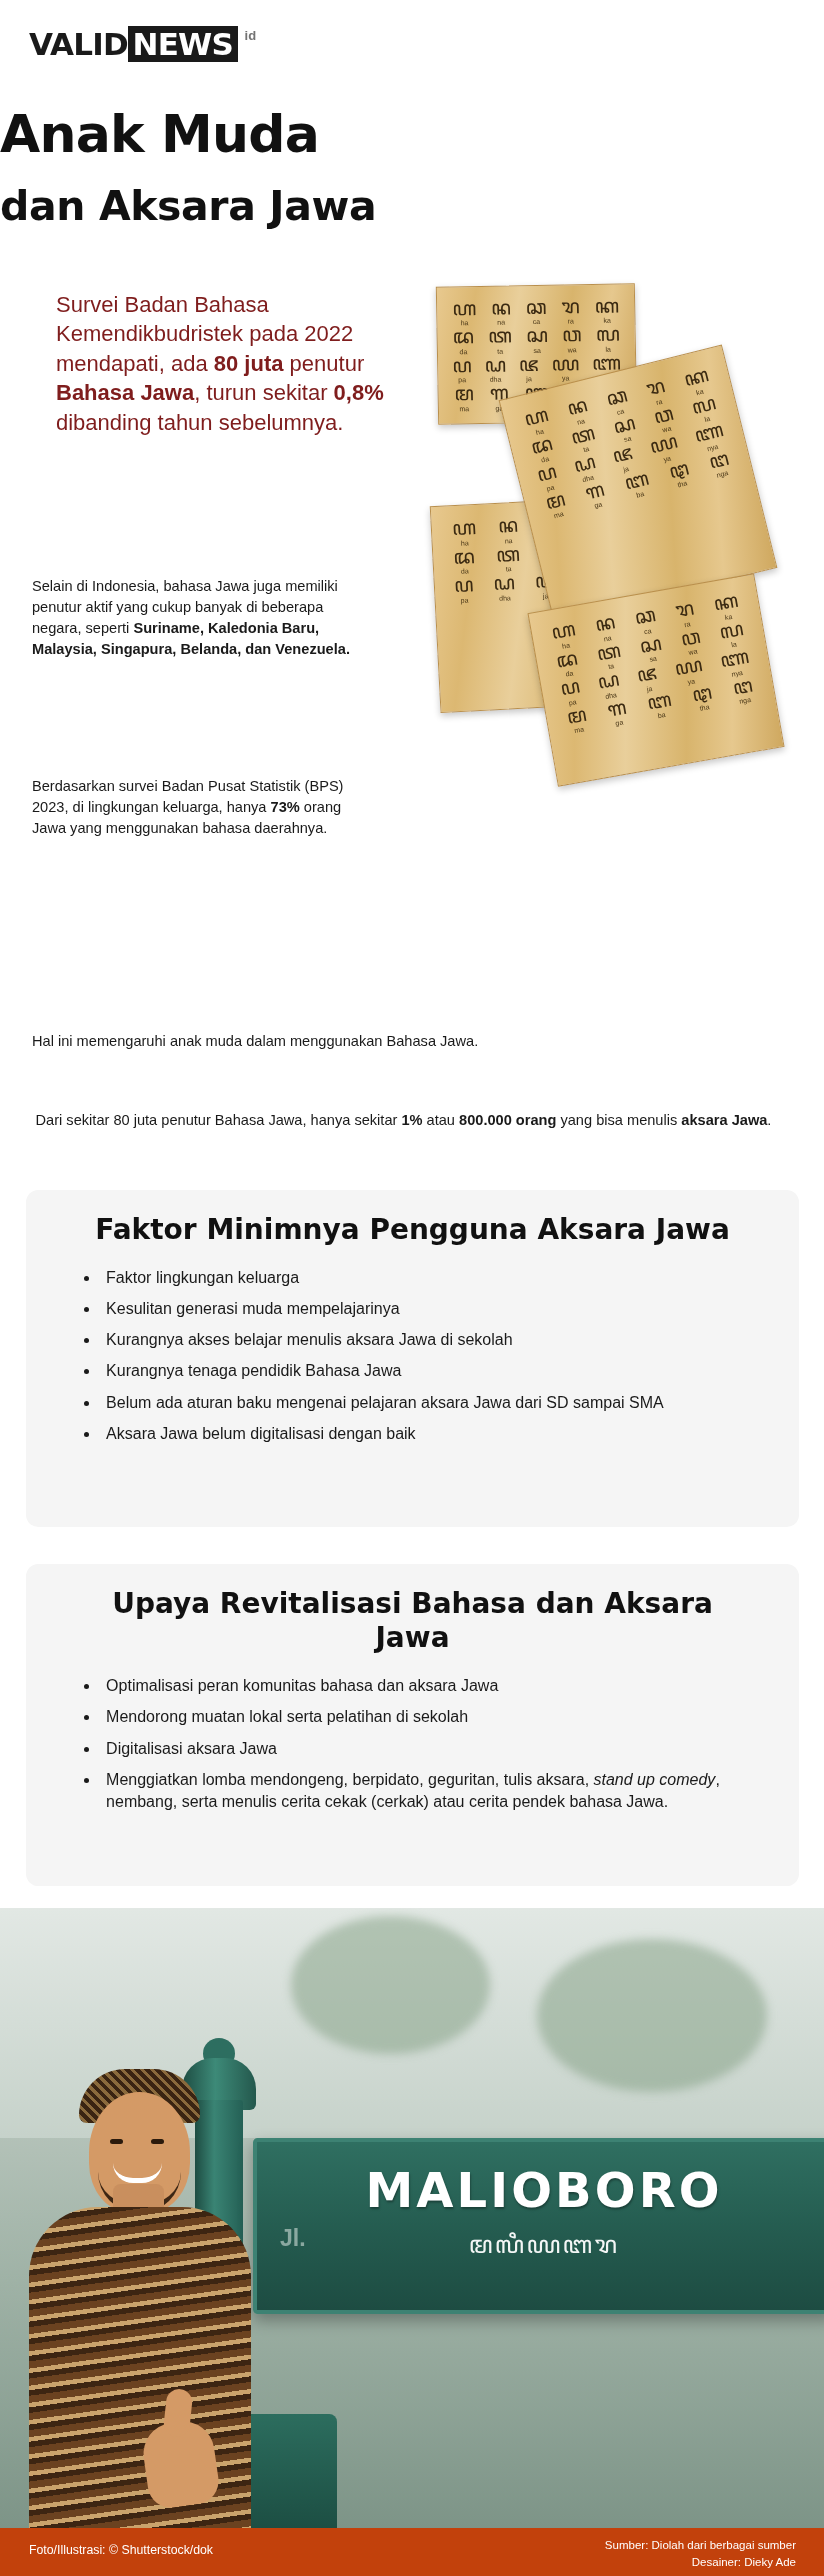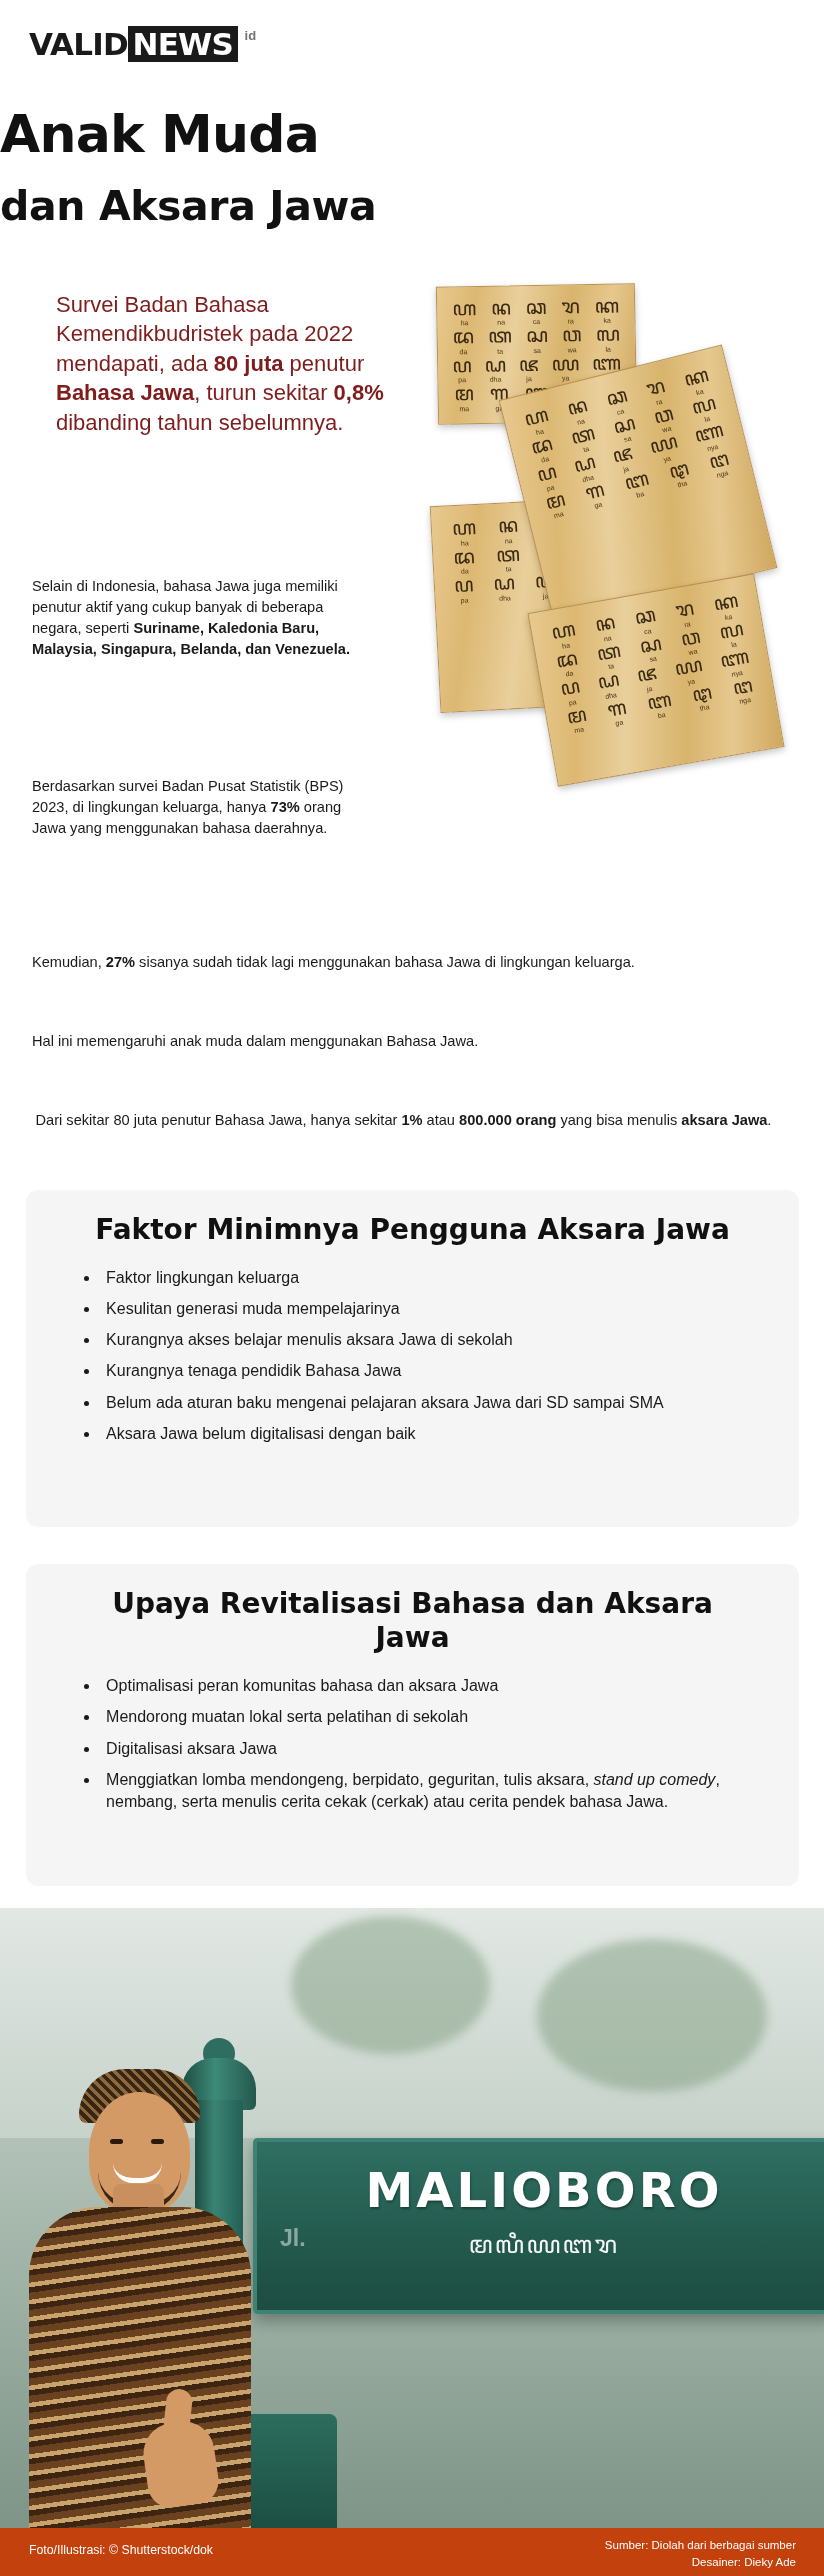--- a/index.html
+++ b/index.html
@@ -743,23 +743,20 @@
   </div>
 
   <div class="para-2">
     <span>Selain di Indonesia, bahasa Jawa juga memiliki penutur aktif yang cukup banyak di beberapa negara, seperti </span><b>Suriname, Kaledonia Baru, Malaysia, Singapura, Belanda, dan Venezuela.</b>
   </div>
 
   <div class="para-3">
     <span>Berdasarkan survei Badan Pusat Statistik (BPS) 2023, di lingkungan keluarga, hanya </span><b>73%</b><span> orang Jawa yang menggunakan bahasa daerahnya.</span>
   </div>
 
-  <div class="para-4">
-    <span>Kemudian, </span><b>27%</b><span> sisanya sudah tidak lagi menggunakan bahasa Jawa di lingkungan keluarga.</span>
-  </div>
 
   <div class="para-5">Hal ini memengaruhi anak muda dalam menggunakan Bahasa Jawa.</div>
 
   <div class="para-6">
     <span>Dari sekitar 80 juta penutur Bahasa Jawa, hanya sekitar </span><b>1%</b><span> atau </span><b>800.000 orang</b><span> yang bisa menulis </span><b>aksara Jawa</b><span>.</span>
   </div>
 
   <div class="card" id="card-upaya">
     <h2>Upaya Revitalisasi Bahasa dan Aksara Jawa</h2>
     <ul>

